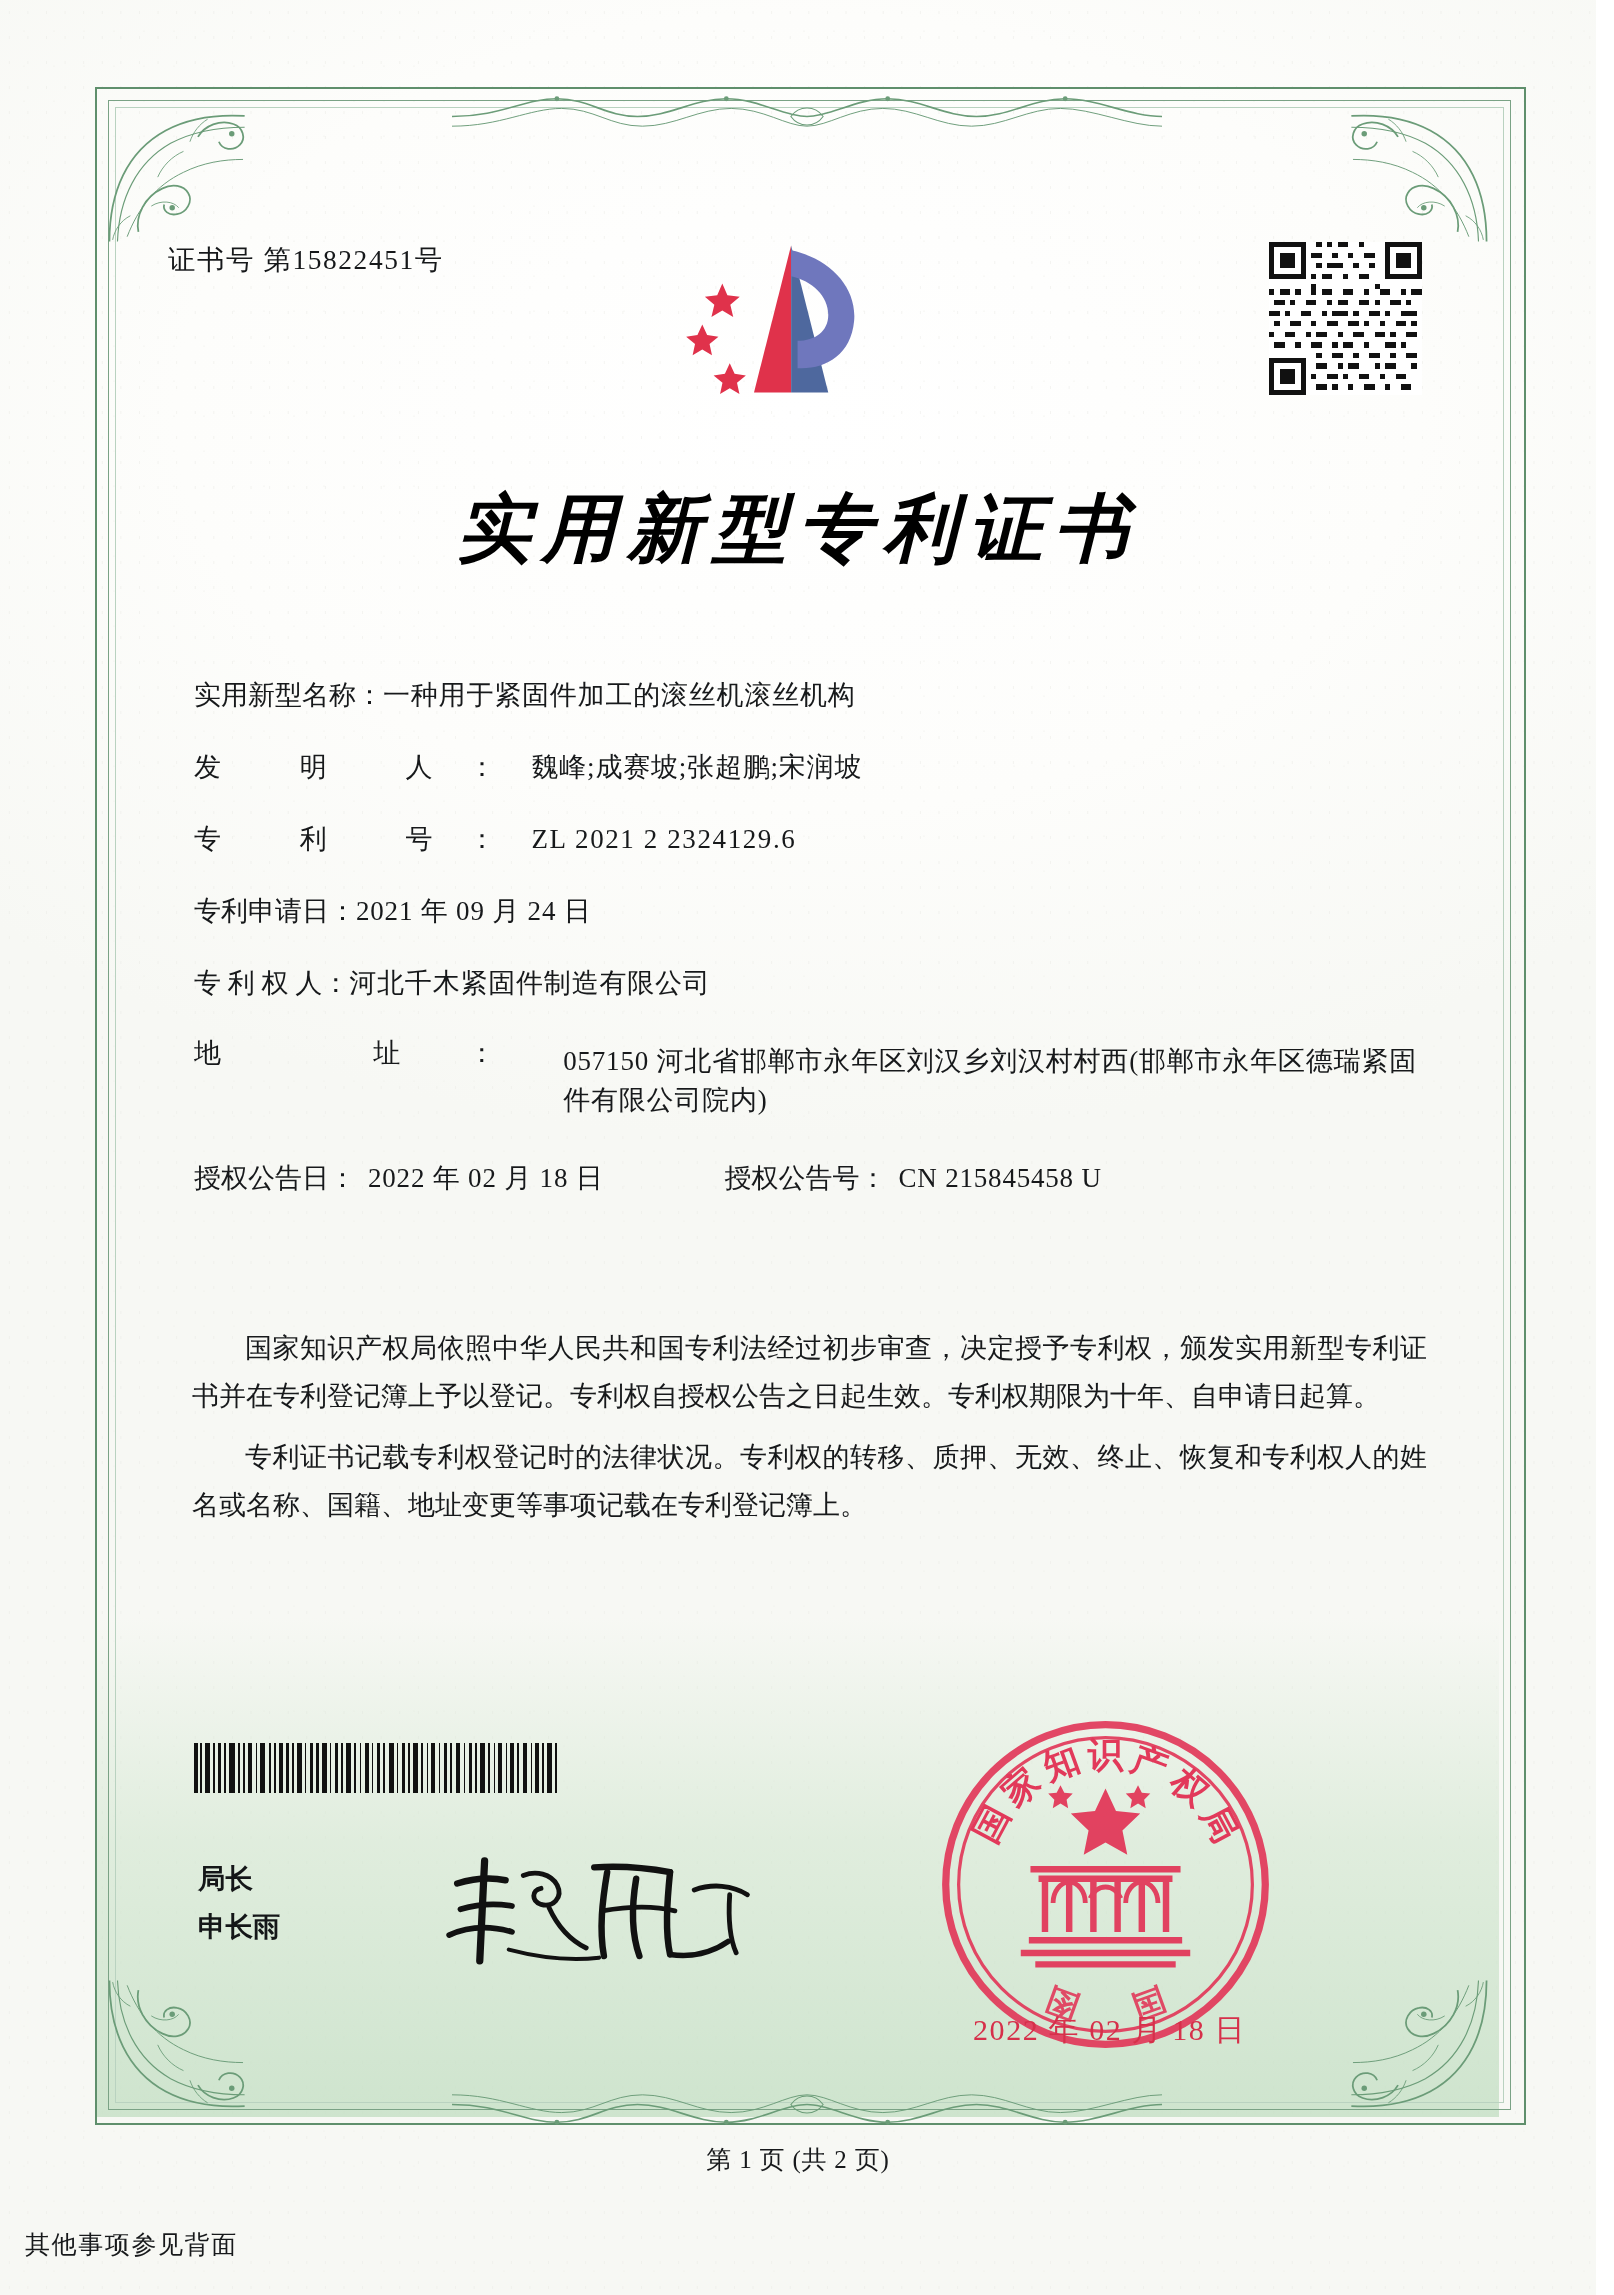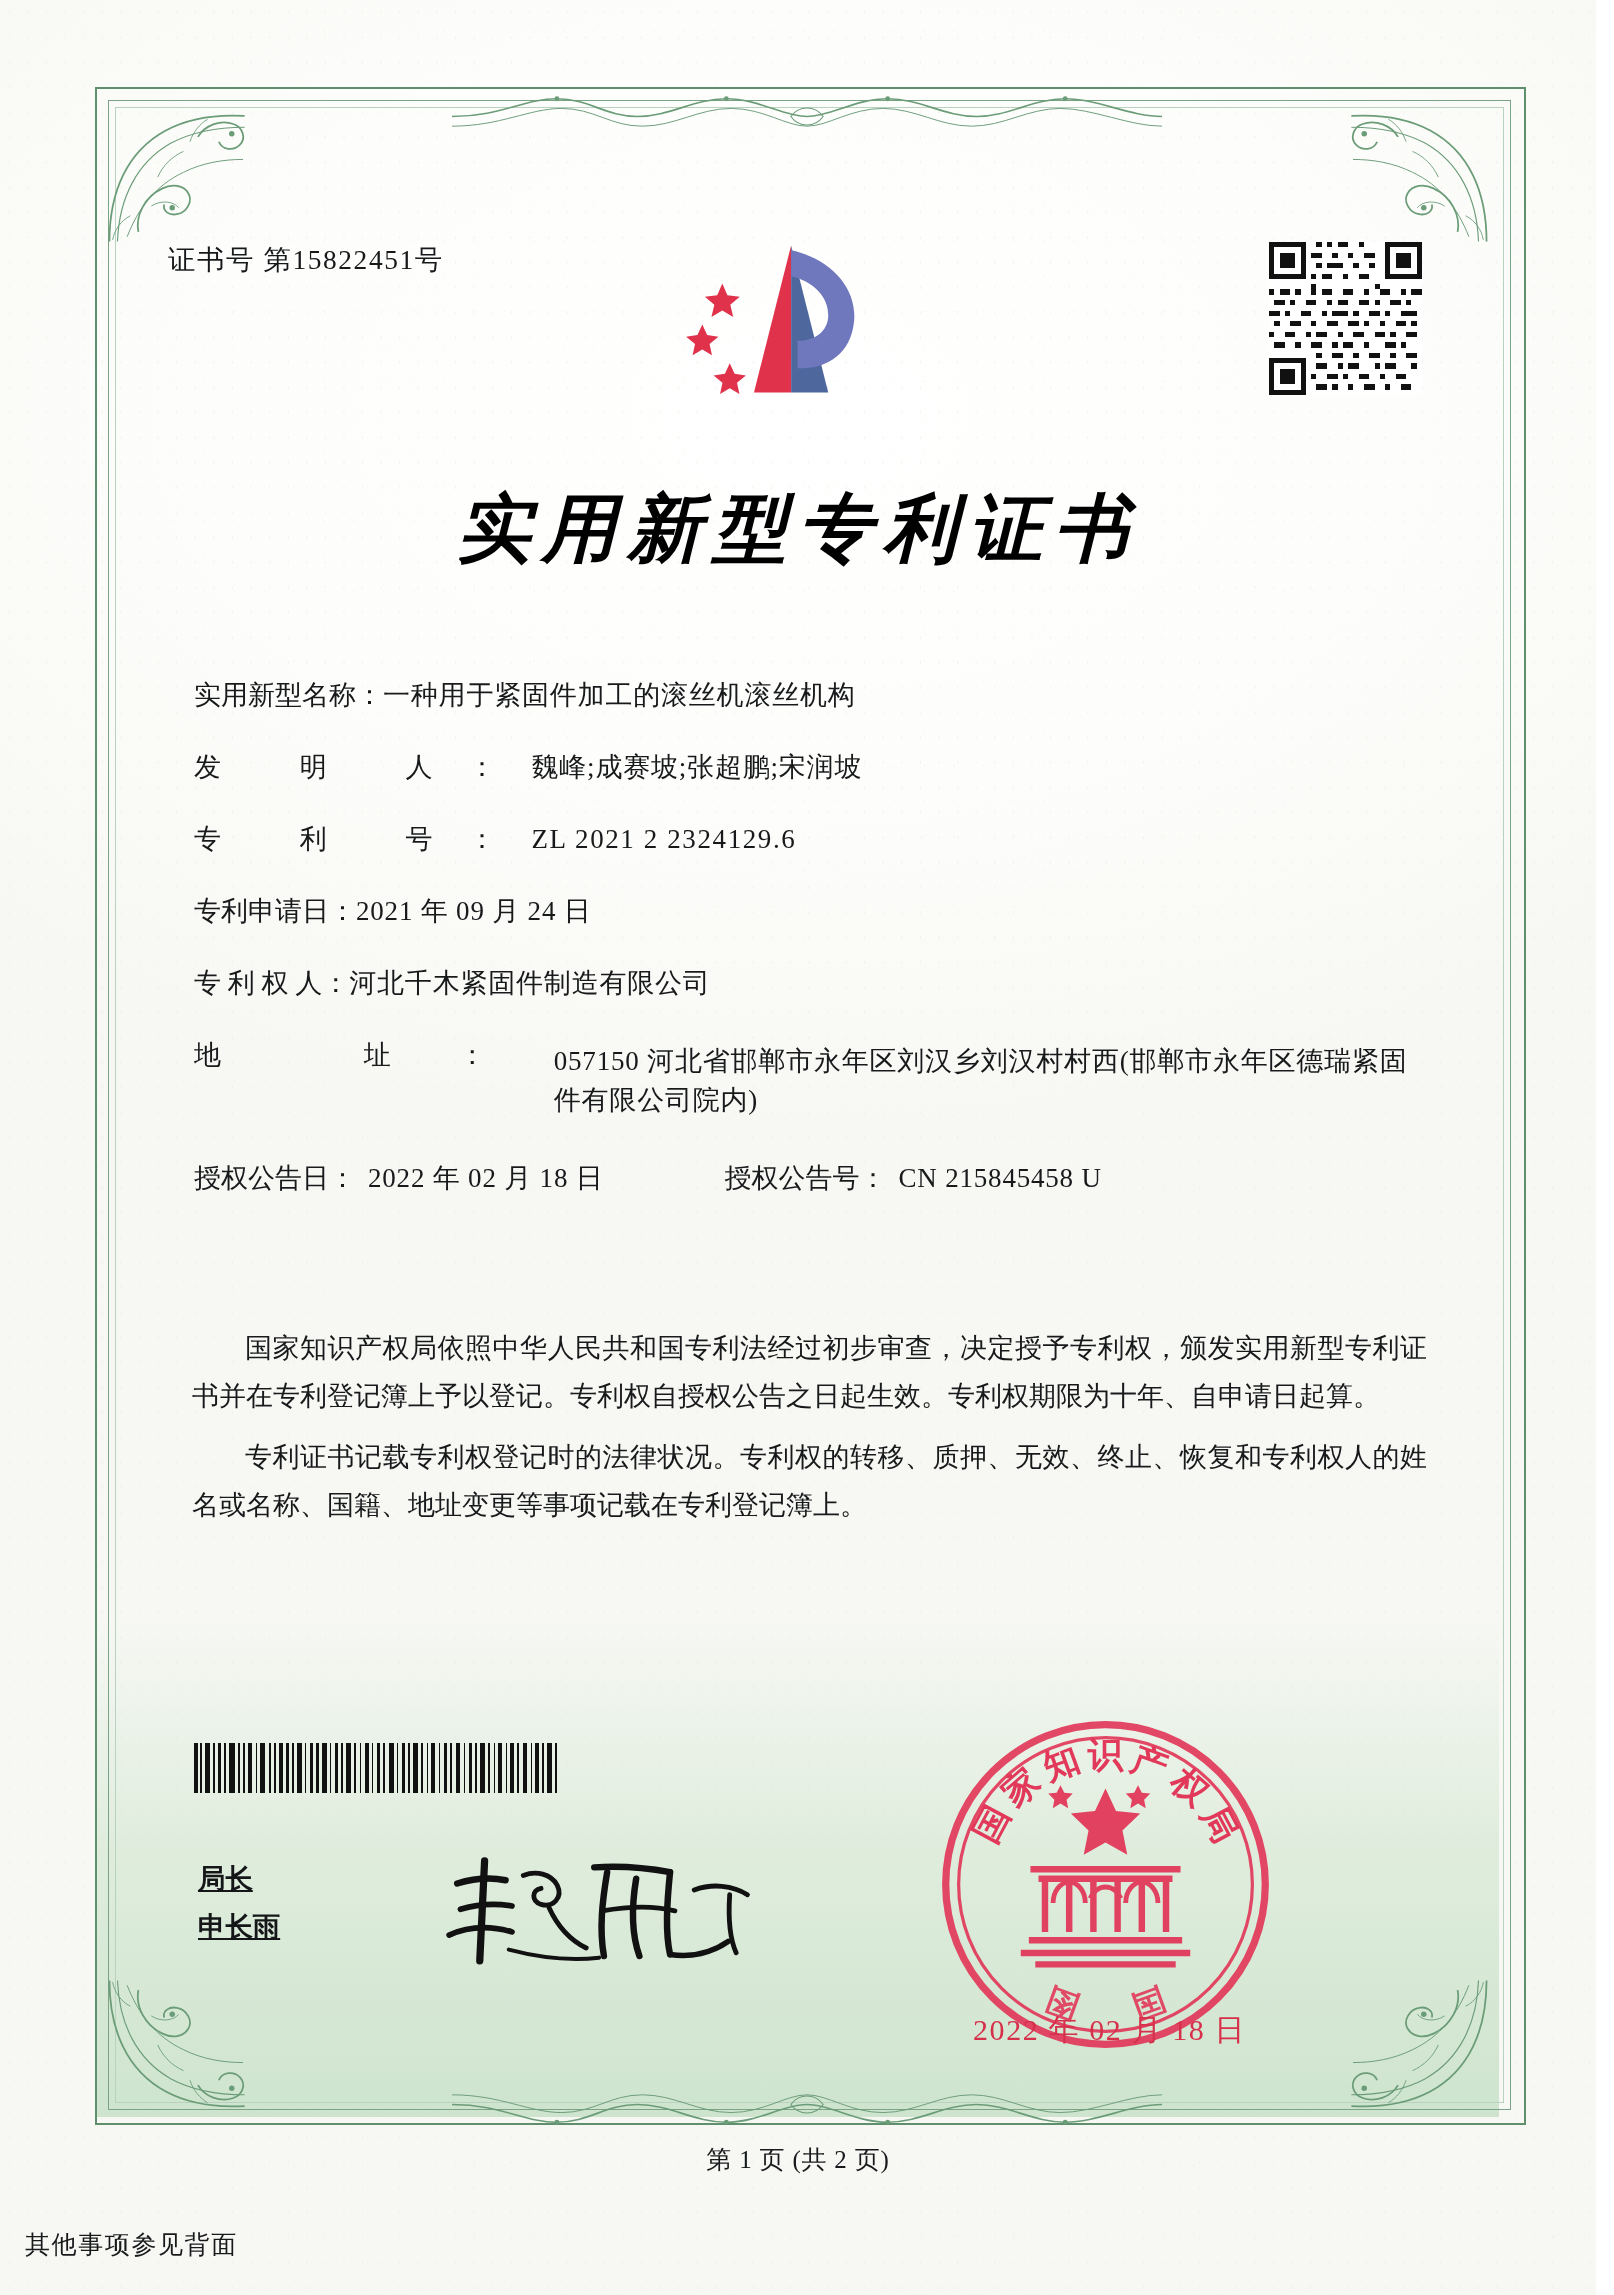--- a/index.html
+++ b/index.html
@@ -164,21 +164,21 @@
     display: flex;
     align-items: flex-start;
     margin-bottom: 45px;
     white-space: nowrap;
   }
   .flabel {
     flex: 0 0 auto;
     letter-spacing: 0;
   }
   .flabel.sp2 { letter-spacing: 36px; }
-  .flabel.sp3 { letter-spacing: 68px; }
+  .flabel.sp3 { letter-spacing: 68px; font-family: Liberation Mono, monospace; }
   .fvalue {
     flex: 0 1 auto;
     letter-spacing: 0.8px;
   }
   .fvalue.mono { font-family: "Liberation Serif", serif; letter-spacing: 1.6px; }
   .addr-wrap { white-space: normal; max-width: 904px; line-height: 1.45; }
 
   .frow.two {
     justify-content: flex-start;
     gap: 12px;
@@ -210,21 +210,20 @@
 
   
   .sig-labels {
     position: absolute;
     left: 198px;
     top: 1856px;
     font-size: 27.4px;
     line-height: 1.75;
     color: #141618;
     font-weight: 600;
-    text-decoration: underline;
   }
   .signature {
     position: absolute;
     left: 428px;
     top: 1848px;
     width: 347px;
     height: 129px;
     color: #111;
   }
   .signature svg { width: 100%; height: 100%; display: block; }

